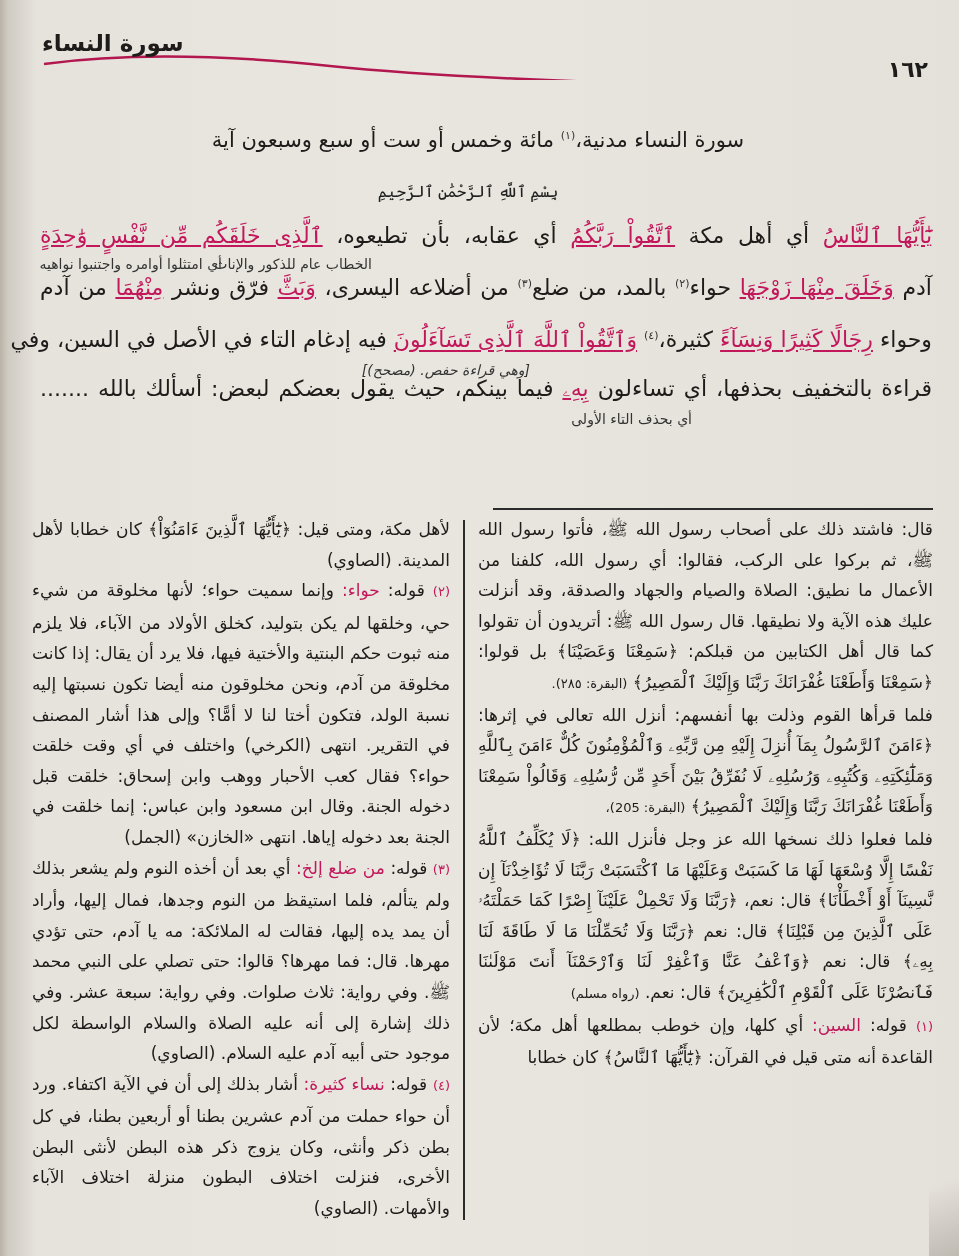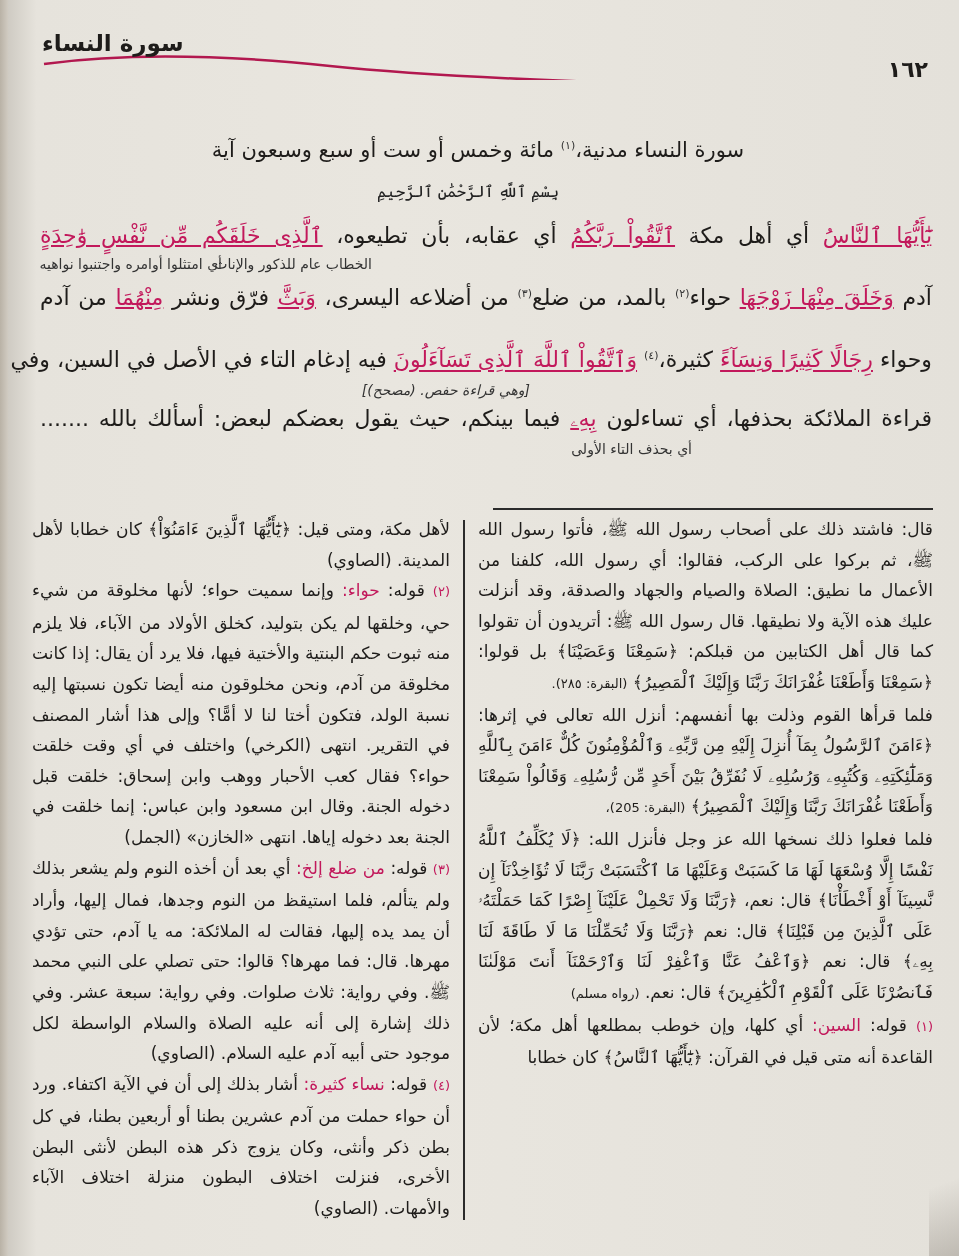--- a/index.html
+++ b/index.html
@@ -25,36 +25,36 @@
     font-size: 23px; font-weight: bold; direction: rtl; text-align: right;
   }
   .page-number {
     position: absolute; right: 32px; top: 20px;
     font-size: 22px; font-weight: bold; margin-top: 17px;
   }
   .header-rule {
     position: absolute; left: 0; top: 0;
   }
   .intro {
-    position: absolute; left: 190px; width: 560px; top: 138px;
+    position: absolute; left: 190px; width: 560px; top: 128px;
     text-align: center; direction: rtl; font-size: 21px;
   }
   sup.fn { font-size: 11px; color: #333; }
   .basmala {
     position: absolute; left: 330px; width: 260px; top: 182px;
-    text-align: center; direction: rtl; font-family: Liberation Sans, sans-serif;
+    text-align: center; direction: rtl; font-family: Liberation Serif, serif;
     font-size: 16px; color: #222;
   }
   .main-text {
     position: absolute; left: 32px; width: 892px; top: 222px;
     direction: rtl; text-align: justify;
     font-size: 22px; line-height: 28px;
   }
   .line { position: relative; display: block; white-space: nowrap; text-align-last: justify; }
-  .line + .line { margin-top: 30px; }
+  .line + .line { margin-top: 20px; }
   .q { color: #c2185b; text-decoration: underline; }
   .gloss {
     position: absolute; font-size: 14px; color: #333; white-space: nowrap; direction: rtl;
   }
   .rule {
     position: absolute; left: 485px; width: 440px; top: 508px; height: 2px; background: #2b2b2b;
   }
   .col-divider {
     position: absolute; left: 455px; top: 520px; width: 2px; height: 700px; background: #2b2b2b;
   }
@@ -100,21 +100,21 @@
       <span class="gloss" style="right:710px; top:28px;">أي امتثلوا أوامره واجتنبوا نواهيه</span>
     </span>
     <span class="line">
       <span>آدم </span><span class="q">وَخَلَقَ مِنْهَا زَوْجَهَا</span><span> حواء</span><sup class="fn">(٢)</sup><span> بالمد، من ضلع</span><sup class="fn">(٣)</sup><span> من أضلاعه اليسرى، </span><span class="q">وَبَثَّ</span><span> فرّق ونشر </span><span class="q">مِنْهُمَا</span><span> من آدم</span>
     </span>
     <span class="line">
       <span>وحواء </span><span class="q">رِجَالًا كَثِيرًا وَنِسَآءً</span><span> كثيرة،</span><sup class="fn">(٤)</sup><span> </span><span class="q">وَٱتَّقُواْ ٱللَّهَ ٱلَّذِى تَسَآءَلُونَ</span><span> فيه إدغام التاء في الأصل في السين، وفي</span>
       <span class="gloss" style="right:402px; top:34px;font-style:italic;">[وهي قراءة حفص. (مصحح)]</span>
     </span>
     <span class="line">
-      <span>قراءة الملائكة بحذفها، أي تساءلون </span><span class="q">بِهِۦ</span><span> فيما بينكم، حيث يقول بعضكم لبعض: أسألك بالله .......</span>
+      <span>قراءة بالتخفيف بحذفها، أي تساءلون </span><span class="q">بِهِۦ</span><span> فيما بينكم، حيث يقول بعضكم لبعض: أسألك بالله .......</span>
       <span class="gloss" style="right:240px; top:30px;">أي بحذف التاء الأولى</span>
     </span>
   </div>
 
   <div class="rule"></div>
   <div class="col-divider"></div>
 
   <div class="col right">
     <p><span>قال: فاشتد ذلك على أصحاب رسول الله ﷺ، فأتوا رسول الله ﷺ، ثم بركوا على الركب، فقالوا: أي رسول الله، كلفنا من الأعمال ما نطيق: الصلاة والصيام والجهاد والصدقة، وقد أنزلت عليك هذه الآية ولا نطيقها. قال رسول الله ﷺ: أتريدون أن تقولوا كما قال أهل الكتابين من قبلكم: ﴿سَمِعْنَا وَعَصَيْنَا﴾ بل قولوا: ﴿سَمِعْنَا وَأَطَعْنَا غُفْرَانَكَ رَبَّنَا وَإِلَيْكَ ٱلْمَصِيرُ﴾</span> <span class="cite">(البقرة: ٢٨٥).</span></p>
     <p><span>فلما قرأها القوم وذلت بها أنفسهم: أنزل الله تعالى في إثرها: ﴿ءَامَنَ ٱلرَّسُولُ بِمَآ أُنزِلَ إِلَيْهِ مِن رَّبِّهِۦ وَٱلْمُؤْمِنُونَ كُلٌّ ءَامَنَ بِٱللَّهِ وَمَلَٰٓئِكَتِهِۦ وَكُتُبِهِۦ وَرُسُلِهِۦ لَا نُفَرِّقُ بَيْنَ أَحَدٍ مِّن رُّسُلِهِۦ وَقَالُواْ سَمِعْنَا وَأَطَعْنَا غُفْرَانَكَ رَبَّنَا وَإِلَيْكَ ٱلْمَصِيرُ﴾</span> <span class="cite">(البقرة: 205)،</span></p>

